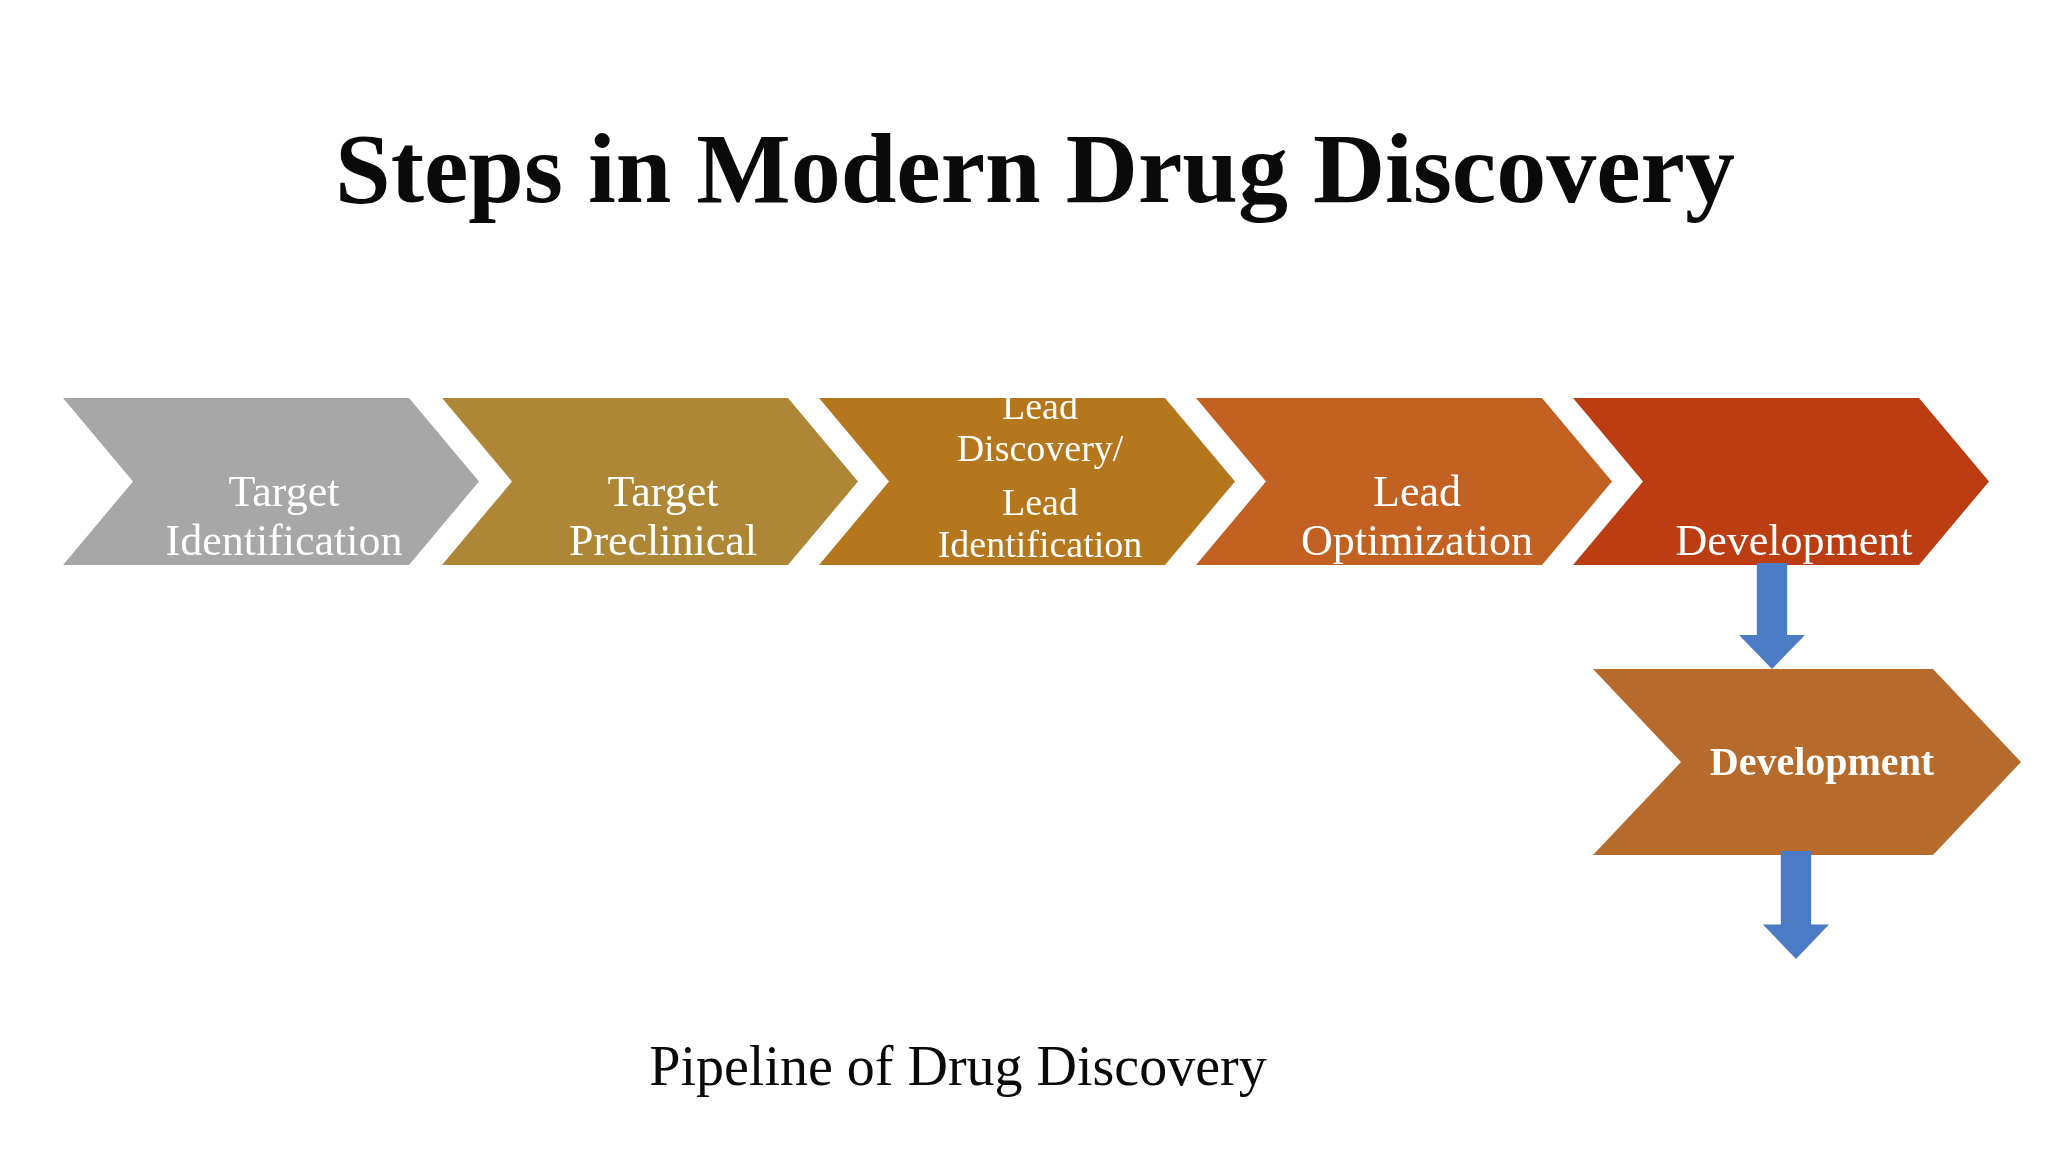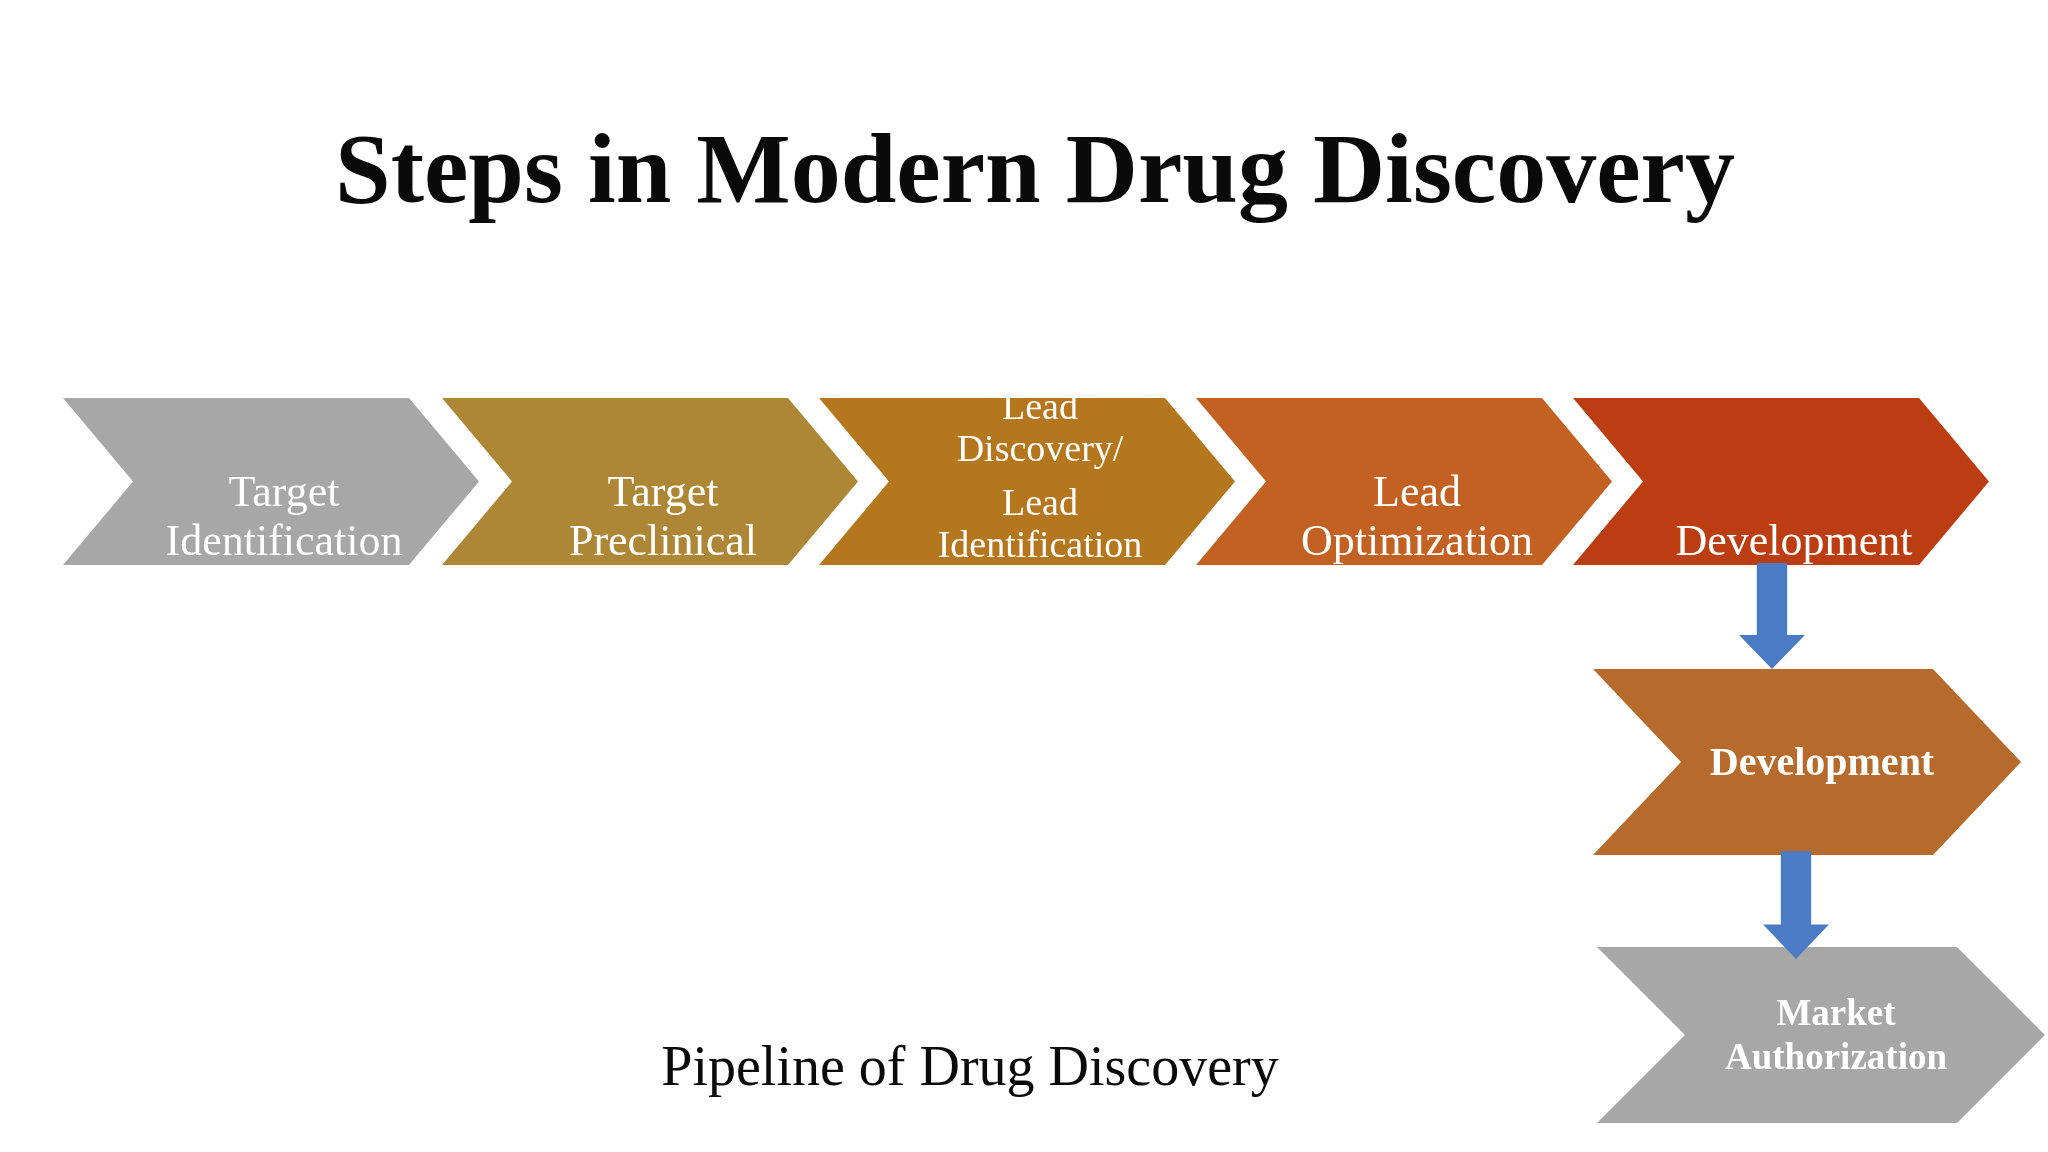--- a/index.html
+++ b/index.html
@@ -74,21 +74,21 @@
     position: absolute;
     width: 66px;
     clip-path: polygon(27% 0, 73% 0, 73% 68%, 100% 68%, 50% 100%, 0% 68%, 27% 68%);
     z-index: 5;
   }
   .a1 { left: 1739px; top: 563px; height: 106px; }
   .a2 { left: 1763px; top: 851px; height: 108px; }
   
   .caption {
     position: absolute;
-    left: 370px;
+    left: 358px;
     top: 1037px;
     width: 1200px;
     text-align: center;
     font-size: 56px;
     line-height: 58px;
     color: #0a0a0a;
   }
 </style>
 </head>
 <body>
@@ -136,22 +136,16 @@
   <div class="down-arrow a1" style="background-color: rgb(76, 123, 198);"></div>
 
   <div class="branch clinical" style="background-color: rgb(182, 106, 43);">
     <div class="label">
       <span>Development</span>
     </div>
   </div>
 
   <div class="down-arrow a2" style="background-color: rgb(76, 123, 198);"></div>
 
-  <div class="branch market" style="background-color: rgb(167, 167, 167);">
-    <div class="label">
-      <span>Market</span>
-      <span>Authorization</span>
-    </div>
-  </div>
 
   <div class="caption">Pipeline of Drug Discovery</div>
 
 </div>
 
 </body></html>

